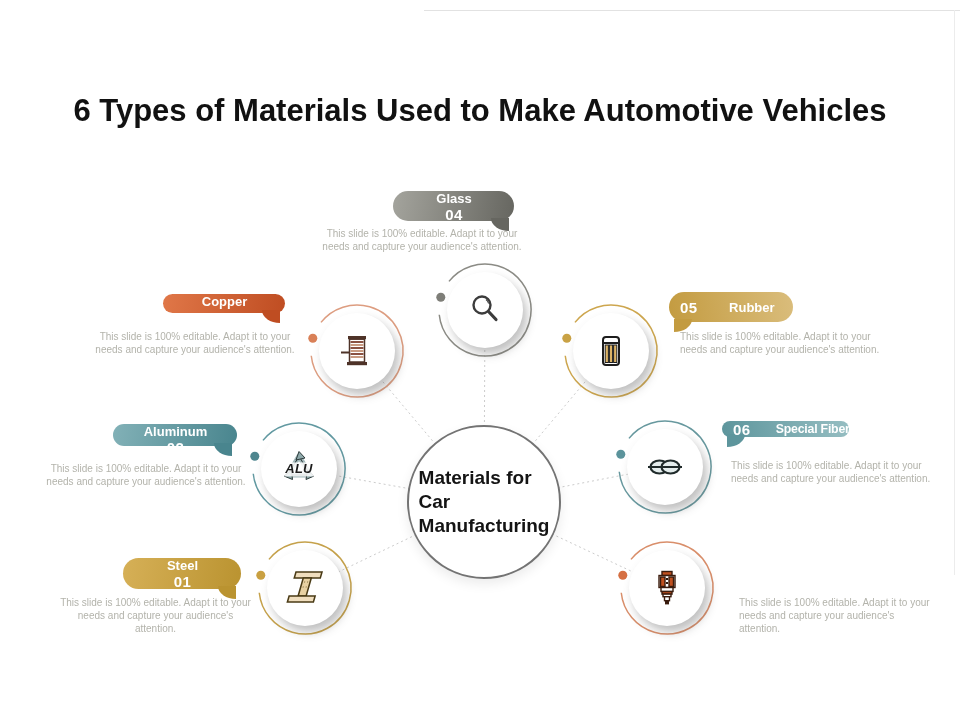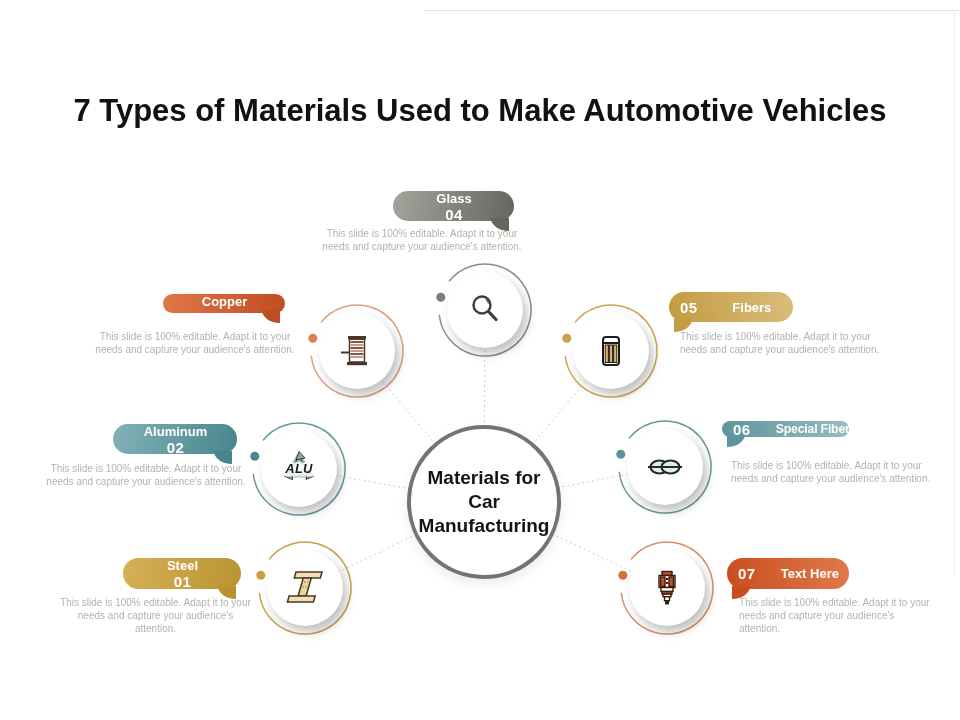--- a/index.html
+++ b/index.html
@@ -11,22 +11,22 @@
 
   .title{position:absolute;top:72px;left:0;width:960px;text-align:center;
          font-size:31px;font-weight:bold;color:#111;letter-spacing:0px;}
 
   
   #links{position:absolute;left:0;top:0;z-index:0;}
   #links line{stroke:#cccccc;stroke-width:1;stroke-dasharray:2 3;}
 
   
   .hub{position:absolute;left:407px;top:425px;width:154px;height:154px;border-radius:50%;
-       background:#fff;border:4px solid #737373;box-shadow:0 5px 12px rgba(0,0,0,0.08);
-       display:flex;align-items:center;justify-content:center;text-align:center;z-index:2;
+       background:#fff;border:2px solid #737373;box-shadow:0 5px 12px rgba(0,0,0,0.08);
+       display:flex;align-items:center;justify-content:center;text-align:left;z-index:2;
        font-size:19px;font-weight:bold;color:#141414;line-height:1.25;padding:0 13px;box-sizing:border-box;}
 
   
   .node{position:absolute;width:100px;height:100px;z-index:3;}
   .node svg.ring{position:absolute;left:0;top:0;overflow:visible;}
   .node .arc{fill:none;stroke:var(--ring);stroke-width:1.5;
              stroke-dasharray:253 36;stroke-dashoffset:271;}
   .node .orbit-dot{fill:var(--dot);}
   .disc{position:absolute;left:12px;top:12px;width:76px;height:76px;border-radius:50%;background:#fff;
         box-shadow:4px 6px 10px rgba(90,90,90,0.38);display:flex;align-items:center;justify-content:center;}
@@ -53,21 +53,21 @@
   .note.l{text-align:left;}
 </style>
 </head>
 <body>
 
 <div id="slide">
 
   <div class="frame-line-top"></div>
   <div class="frame-line-right"></div>
 
-  <h1 class="title">7 Types of Materials Used to Make Automotive Vehicles</h1>
+  <h1 class="title">6 Types of Materials Used to Make Automotive Vehicles</h1>
 
   <svg id="links" width="960" height="720">
     <line x1="484" y1="502" x2="485" y2="310"></line>
     <line x1="484" y1="502" x2="357" y2="351"></line>
     <line x1="484" y1="502" x2="611" y2="351"></line>
     <line x1="484" y1="502" x2="299" y2="469"></line>
     <line x1="484" y1="502" x2="665" y2="467"></line>
     <line x1="484" y1="502" x2="305" y2="588"></line>
     <line x1="484" y1="502" x2="667" y2="588"></line>
   </svg>
@@ -219,47 +219,42 @@
   </div>
 
   <div class="badge left" style="left: 163px; top: 294px; width: 122px; height: 19px; --grad-light: #e07748; --grad-dark: #bf4d22; --ring: #dd9d80; --dot: #d98057;">
     <span class="badge-label">Copper</span>
     <span class="badge-num">03</span>
     <span class="tail"></span>
   </div>
 
   <div class="badge right" style="left: 669px; top: 292px; width: 124px; height: 30px; --grad-light: #dabd7c; --grad-dark: #c39b40; --ring: #cda64e; --dot: #c9a245;">
     <span class="badge-num">05</span>
-    <span class="badge-label">Fibers</span>
-    <span class="tail"></span>
-  </div>
-
-  <div class="badge left" style="left: 113px; top: 424px; width: 124px; height: 30px; --grad-light: #82b1b7; --grad-dark: #49858e; --ring: #6299a1; --dot: #4f868f;">
+    <span class="badge-label">Rubber</span>
+    <span class="tail"></span>
+  </div>
+
+  <div class="badge left" style="left: 113px; top: 424px; width: 124px; height: 22px; --grad-light: #82b1b7; --grad-dark: #49858e; --ring: #6299a1; --dot: #4f868f;">
     <span class="badge-label">Aluminum</span>
     <span class="badge-num">02</span>
     <span class="tail"></span>
   </div>
 
   <div class="badge right" style="left: 722px; top: 421px; width: 127px; height: 16px; --grad-light: #96bec2; --grad-dark: #5d959c; --ring: #67989e; --dot: #5b939b;">
     <span class="badge-num">06</span>
     <span class="badge-label small">Special Fibers</span>
     <span class="tail"></span>
   </div>
 
   <div class="badge left" style="left: 123px; top: 558px; width: 118px; height: 31px; --grad-light: #d6b057; --grad-dark: #ba9330; --ring: #c5a14a; --dot: #c9a041;">
     <span class="badge-label">Steel</span>
     <span class="badge-num">01</span>
     <span class="tail"></span>
   </div>
 
-  <div class="badge right" style="left: 727px; top: 558px; width: 122px; height: 31px; --grad-light: #e17a4c; --grad-dark: #c84e1f; --ring: #d98e6a; --dot: #d56f42;">
-    <span class="badge-num">07</span>
-    <span class="badge-label">Text Here</span>
-    <span class="tail"></span>
-  </div>
 
   <p class="note c" style="left:322px;top:227px;width:200px">This slide is 100% editable. Adapt it to your needs and capture your audience's attention.</p>
   <p class="note c" style="left:95px;top:330px;width:200px">This slide is 100% editable. Adapt it to your needs and capture your audience's attention.</p>
   <p class="note l" style="left:680px;top:330px;width:200px">This slide is 100% editable. Adapt it to your needs and capture your audience's attention.</p>
   <p class="note c" style="left:45px;top:462px;width:202px">This slide is 100% editable. Adapt it to your needs and capture your audience's attention.</p>
   <p class="note l" style="left:731px;top:459px;width:200px">This slide is 100% editable. Adapt it to your needs and capture your audience's attention.</p>
   <p class="note c" style="left:57px;top:596px;width:197px">This slide is 100% editable. Adapt it to your needs and capture your audience's attention.</p>
   <p class="note l" style="left:739px;top:596px;width:196px">This slide is 100% editable. Adapt it to your needs and capture your audience's attention.</p>
 
 </div>

